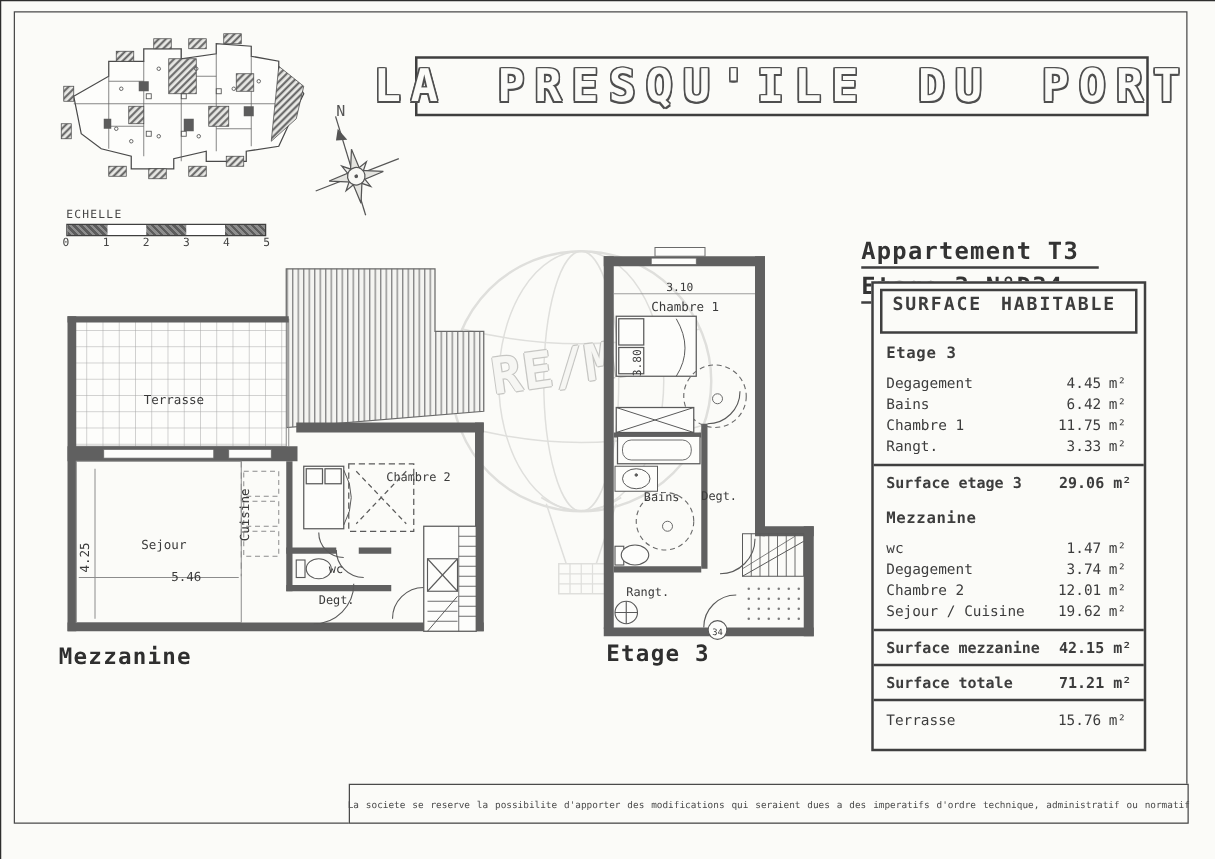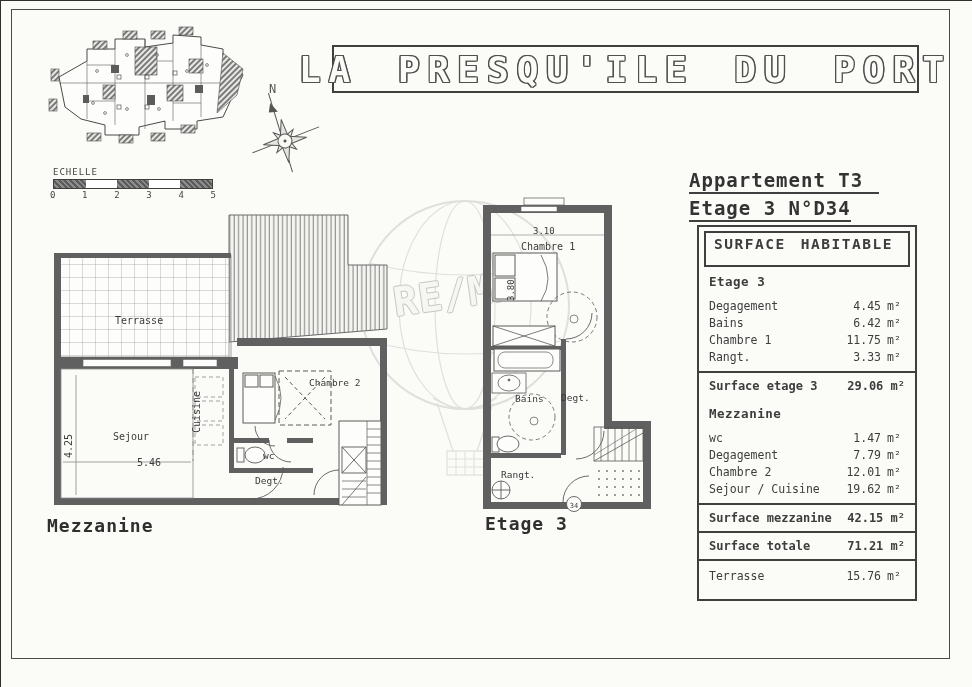--- a/index.html
+++ b/index.html
@@ -23,21 +23,21 @@
   .scale-label{font-size:9px;letter-spacing:1px;color:#444;}
   .scale-bar{display:flex;height:8px;border:1px solid #3f3f3f;margin-top:2px;width:158px;background:#fff;}
   .scale-bar div{flex:1;}
   .seg-dark{background:repeating-linear-gradient(45deg,#5c5c5c 0 2px,#8d8d8d 2px 4px);}
   .scale-ticks{display:flex;justify-content:space-between;width:166px;margin-left:-3px;margin-top:1px;
                font-size:9px;color:#444;}
   
   .apt-header{position:absolute;left:688px;top:168px;width:228px;}
   .apt-line{font-weight:bold;font-size:19px;letter-spacing:1px;color:#333;border-bottom:2px solid #3f3f3f;
             padding-bottom:1px;margin-bottom:3px;white-space:nowrap;}
-  .apt-line.l1{width:190px;}
+  .apt-line.l1{width:190px;margin-top:21px;}
   .apt-line.l2{width:162px;}
   
   .stable{position:absolute;left:696px;top:224px;width:216px;border:2px solid #3f3f3f;background:#fbfbf8;}
   .t-header{margin:4px 5px 0 5px;border:2px solid #3f3f3f;font-weight:bold;font-size:14.5px;
             letter-spacing:1.5px;word-spacing:5px;padding:3px 0 13px 8px;white-space:nowrap;}
   .t-section{padding:7px 10px 5px 10px;}
   .t-heading{font-weight:bold;font-size:12.5px;letter-spacing:.5px;margin-bottom:9px;}
   .t-row{display:grid;grid-template-columns:1fr 46px 24px;font-size:11.5px;line-height:17px;}
   .t-val{text-align:right;}
   .t-unit{padding-left:6px;}
@@ -435,21 +435,21 @@
 
     <div class="t-section">
       <div class="t-heading">Mezzanine</div>
       <div class="t-row">
         <span>wc</span>
         <span class="t-val">1.47</span>
         <span class="t-unit">m²</span>
       </div>
       <div class="t-row">
         <span>Degagement</span>
-        <span class="t-val">7.79</span>
+        <span class="t-val">3.74</span>
         <span class="t-unit">m²</span>
       </div>
       <div class="t-row">
         <span>Chambre 2</span>
         <span class="t-val">12.01</span>
         <span class="t-unit">m²</span>
       </div>
       <div class="t-row">
         <span>Sejour / Cuisine</span>
         <span class="t-val">19.62</span>
@@ -467,13 +467,16 @@
       <span>71.21 m²</span>
     </div>
 
     <div class="t-extra">
       <span>Terrasse</span>
       <span class="t-val">15.76</span>
       <span class="t-unit">m²</span>
     </div>
   </div>
 
+  <div class="disclaimer">
+    <span>La societe se reserve la possibilite d'apporter des modifications qui seraient dues a des imperatifs d'ordre technique, administratif ou normatif</span>
+  </div>
 </div>
 
 </body></html>

